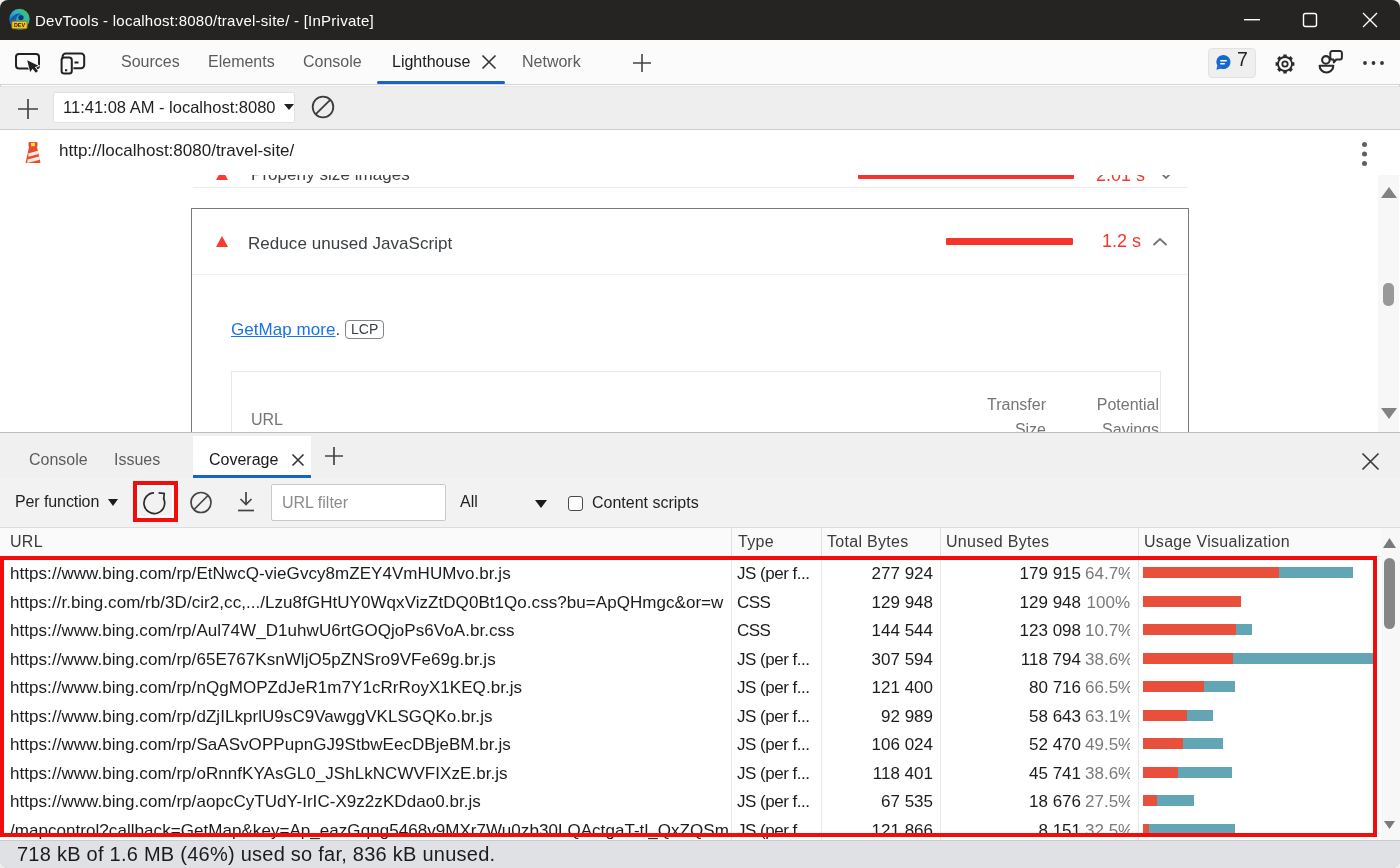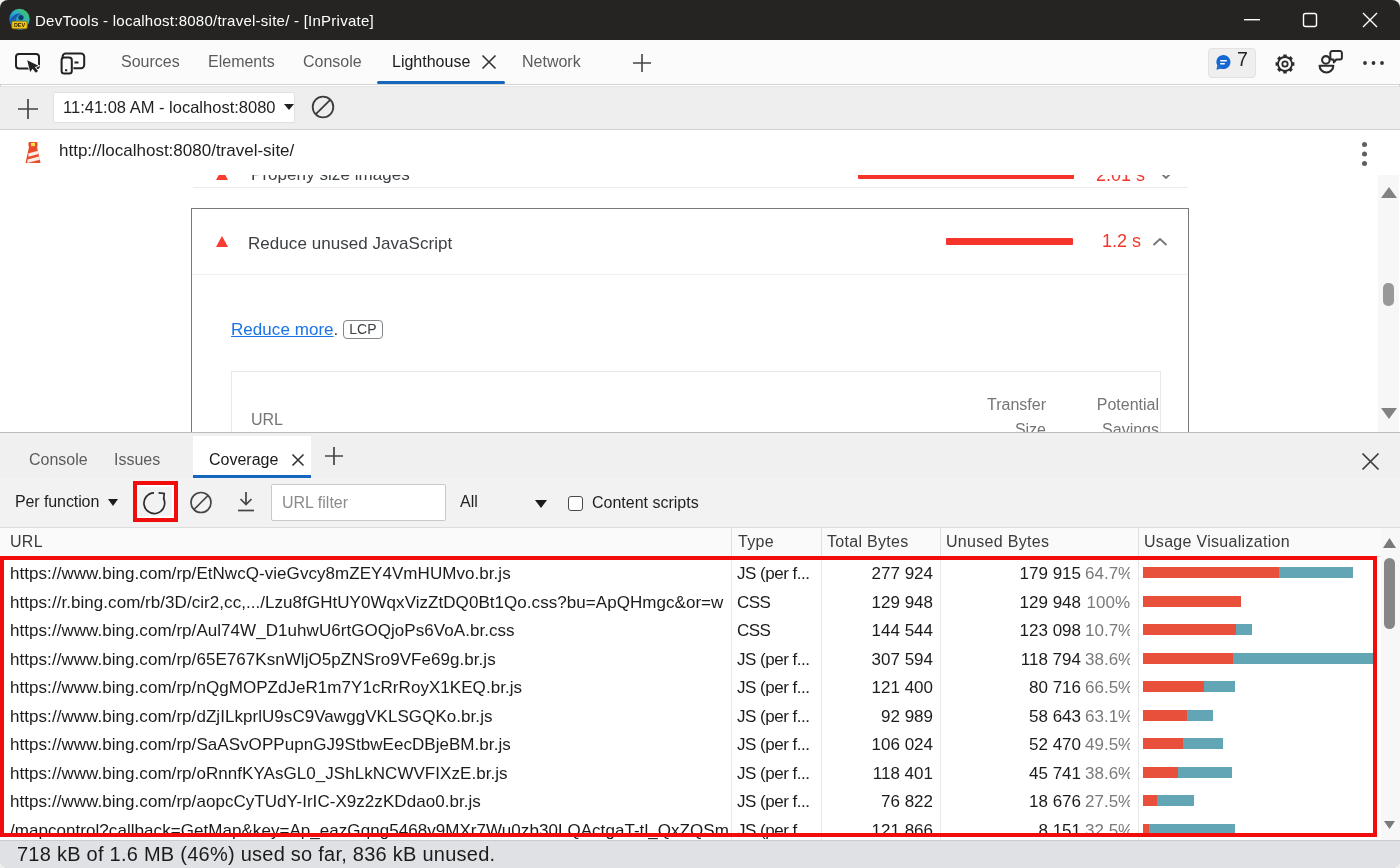--- a/index.html
+++ b/index.html
@@ -205,21 +205,21 @@
     <div id="audit-box">
       <div class="redtri abs" style="left:24px;top:27px;"></div>
       <div class="lh-text abs" style="left:56px;top:25px;">Reduce unused JavaScript</div>
       <div class="lh-bar" style="left:754px;top:29px;width:127px;"></div>
       <div class="lh-red abs" style="left:910px;top:22px;font-size:18px;">1.2 s</div>
       <svg class="abs" style="left:960px;top:28px" width="16" height="10">
           <path d="M1.5 8 L8 2 L14.5 8" stroke="#757575" stroke-width="1.8" fill="none"></path>
         </svg>
       <div class="abs" style="left:0;top:65px;width:996px;border-top:1px solid #f0f0f0"></div>
 
-      <div class="lh-text abs" style="left:39px;top:111px;white-space:nowrap;"><span style="color:#1a73e8;text-decoration:underline">Reduce more</span>. <span style="display:inline-block;border:1px solid #80868b;border-radius:4px;font-size:14px;line-height:17px;padding:0 5px;color:#3c4043;position:relative;top:-1px;">LCP</span></div>
+      <div class="lh-text abs" style="left:39px;top:111px;white-space:nowrap;"><span style="color:#1a73e8;text-decoration:underline">GetMap more</span>. <span style="display:inline-block;border:1px solid #80868b;border-radius:4px;font-size:14px;line-height:17px;padding:0 5px;color:#3c4043;position:relative;top:-1px;">LCP</span></div>
 
       <div class="abs" style="left:39px;top:162px;width:930px;height:200px;border:1px solid #e8e8e8;">
         <div class="abs" style="left:19px;top:39px;font-size:16px;color:#757575">URL</div>
         <div class="abs" style="left:0px;top:20px;width:814px;text-align:right;font-size:16px;color:#757575;line-height:25px">Transfer<br>Size</div>
         <div class="abs" style="left:0px;top:20px;width:927px;text-align:right;font-size:16px;color:#757575;line-height:25px">Potential<br>Savings</div>
       </div>
     </div>
 
     <div class="sbtrack" style="left:1378px;top:0;width:21px;height:257px;"></div>
     <svg class="abs" style="left:1381px;top:12px" width="16" height="11">
@@ -371,21 +371,21 @@
     <div class="cell unused" style="width:153px"><span>45 741</span></div>
     <div class="cell pct">38.6%</div>
     <div class="bar" style="width:89.35924528301886px">
           <div class="red" style="width:34.521509433962265px"></div>
           <div class="teal" style="left:34.521509433962265px;width:54.8377358490566px"></div>
         </div>
   </div>
       <div class="row" style="top:228px">
     <div class="cell url">https://www.bing.com/rp/aopcCyTUdY-IrIC-X9z2zKDdao0.br.js</div>
     <div class="cell type">JS (per f...</div>
-    <div class="cell total">76 822</div>
+    <div class="cell total">67 535</div>
     <div class="cell unused" style="width:153px"><span>18 676</span></div>
     <div class="cell pct">27.5%</div>
     <div class="bar" style="width:51.18641509433962px">
           <div class="red" style="width:14.09509433962264px"></div>
           <div class="teal" style="left:14.09509433962264px;width:37.09132075471698px"></div>
         </div>
   </div>
       <div class="row" style="top:256.5px">
     <div class="cell url">/mapcontrol?callback=GetMap&amp;key=Ap_eazGqng5468v9MXr7Wu0zb30LQActgaT-tl_QxZQSm-</div>
     <div class="cell type">JS (per f...</div>

